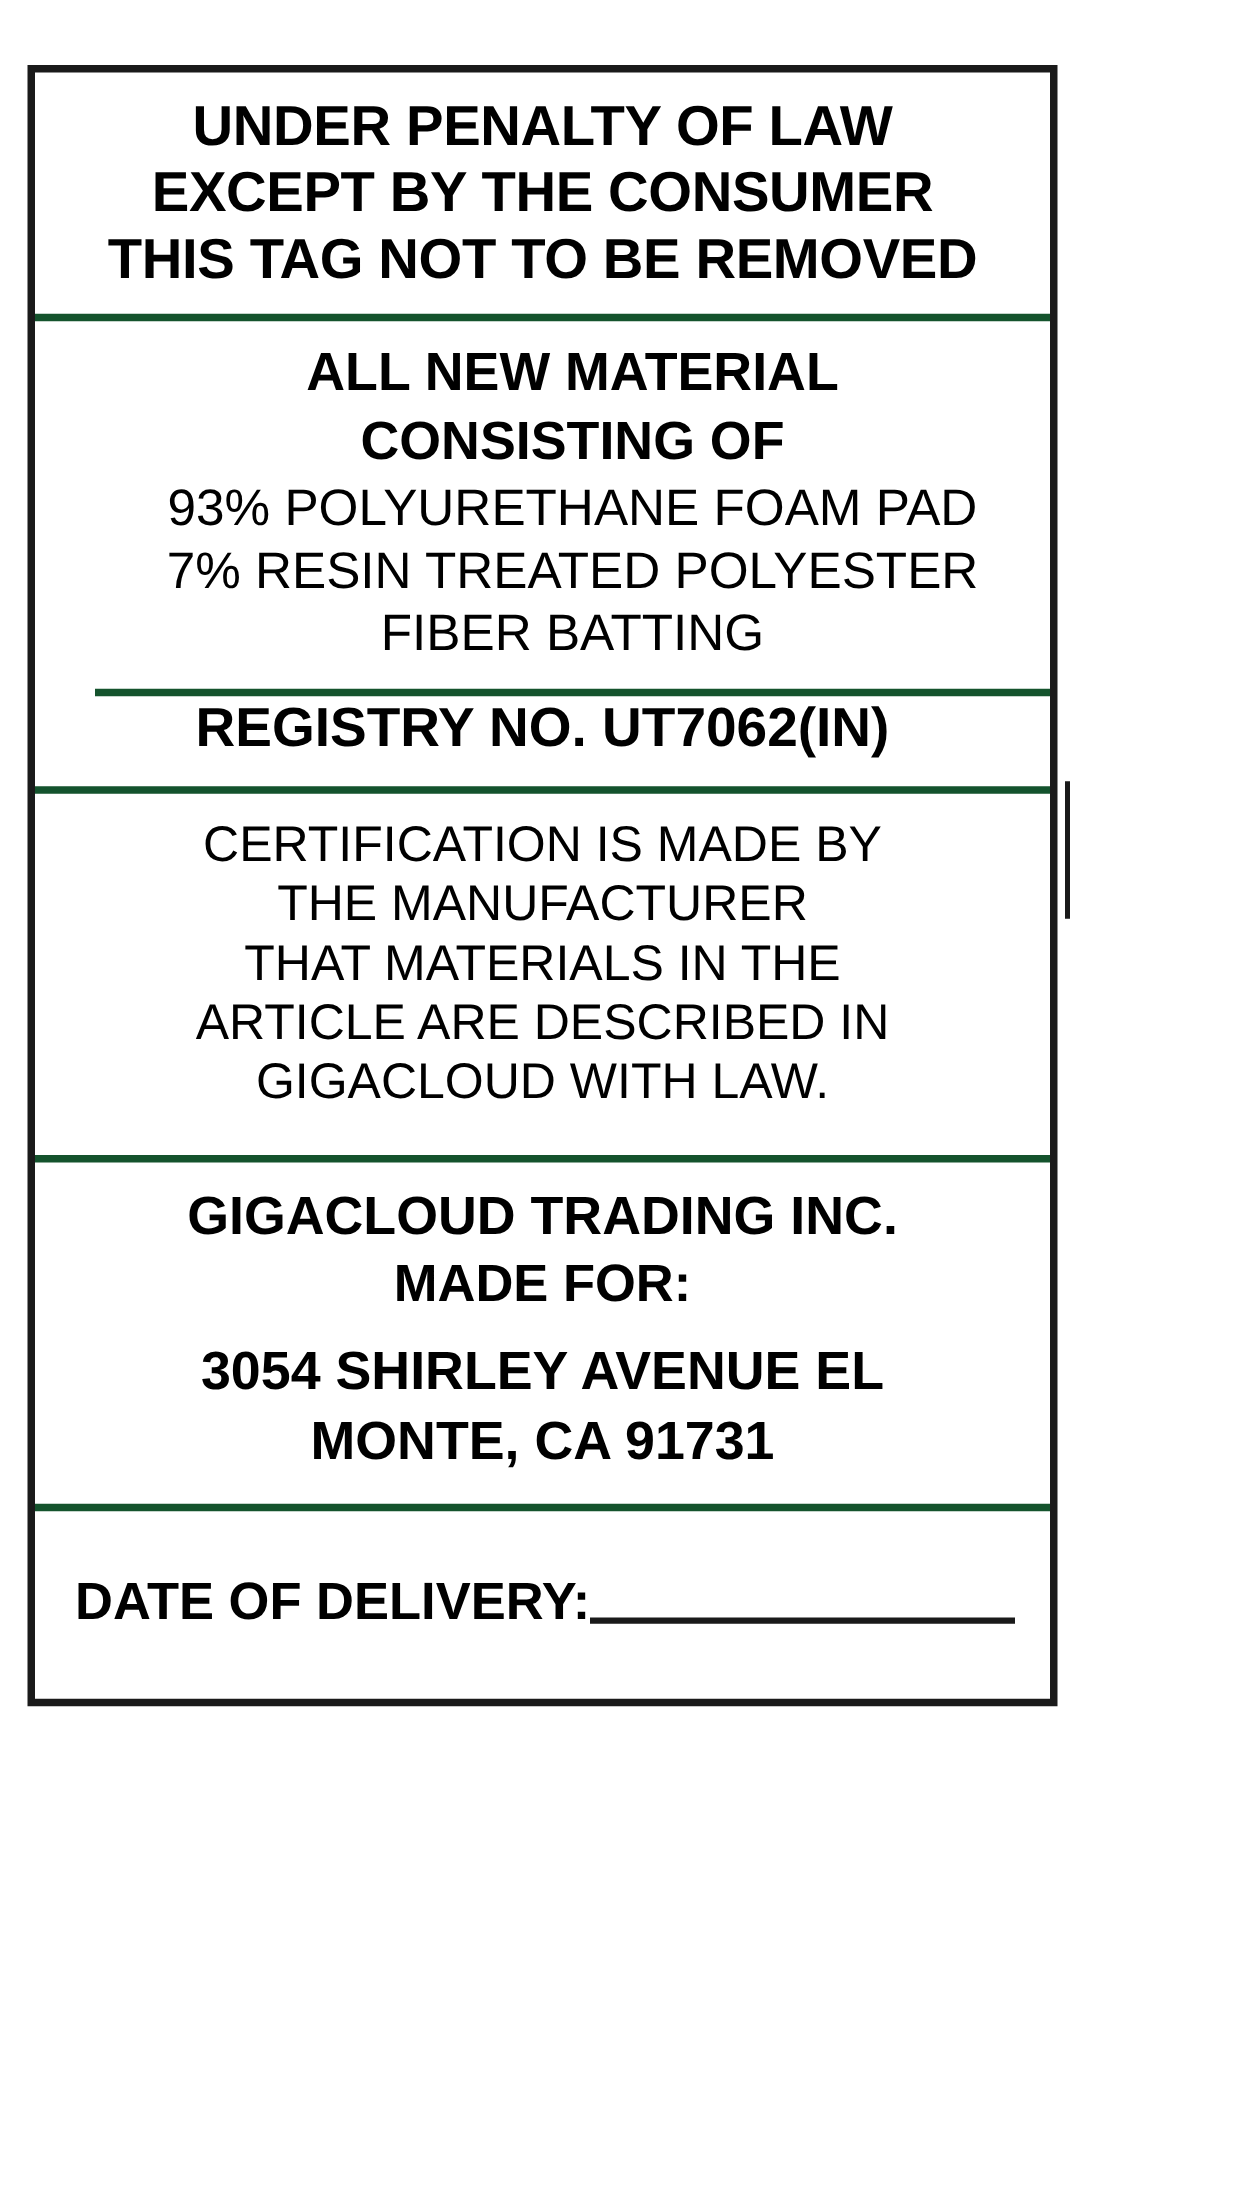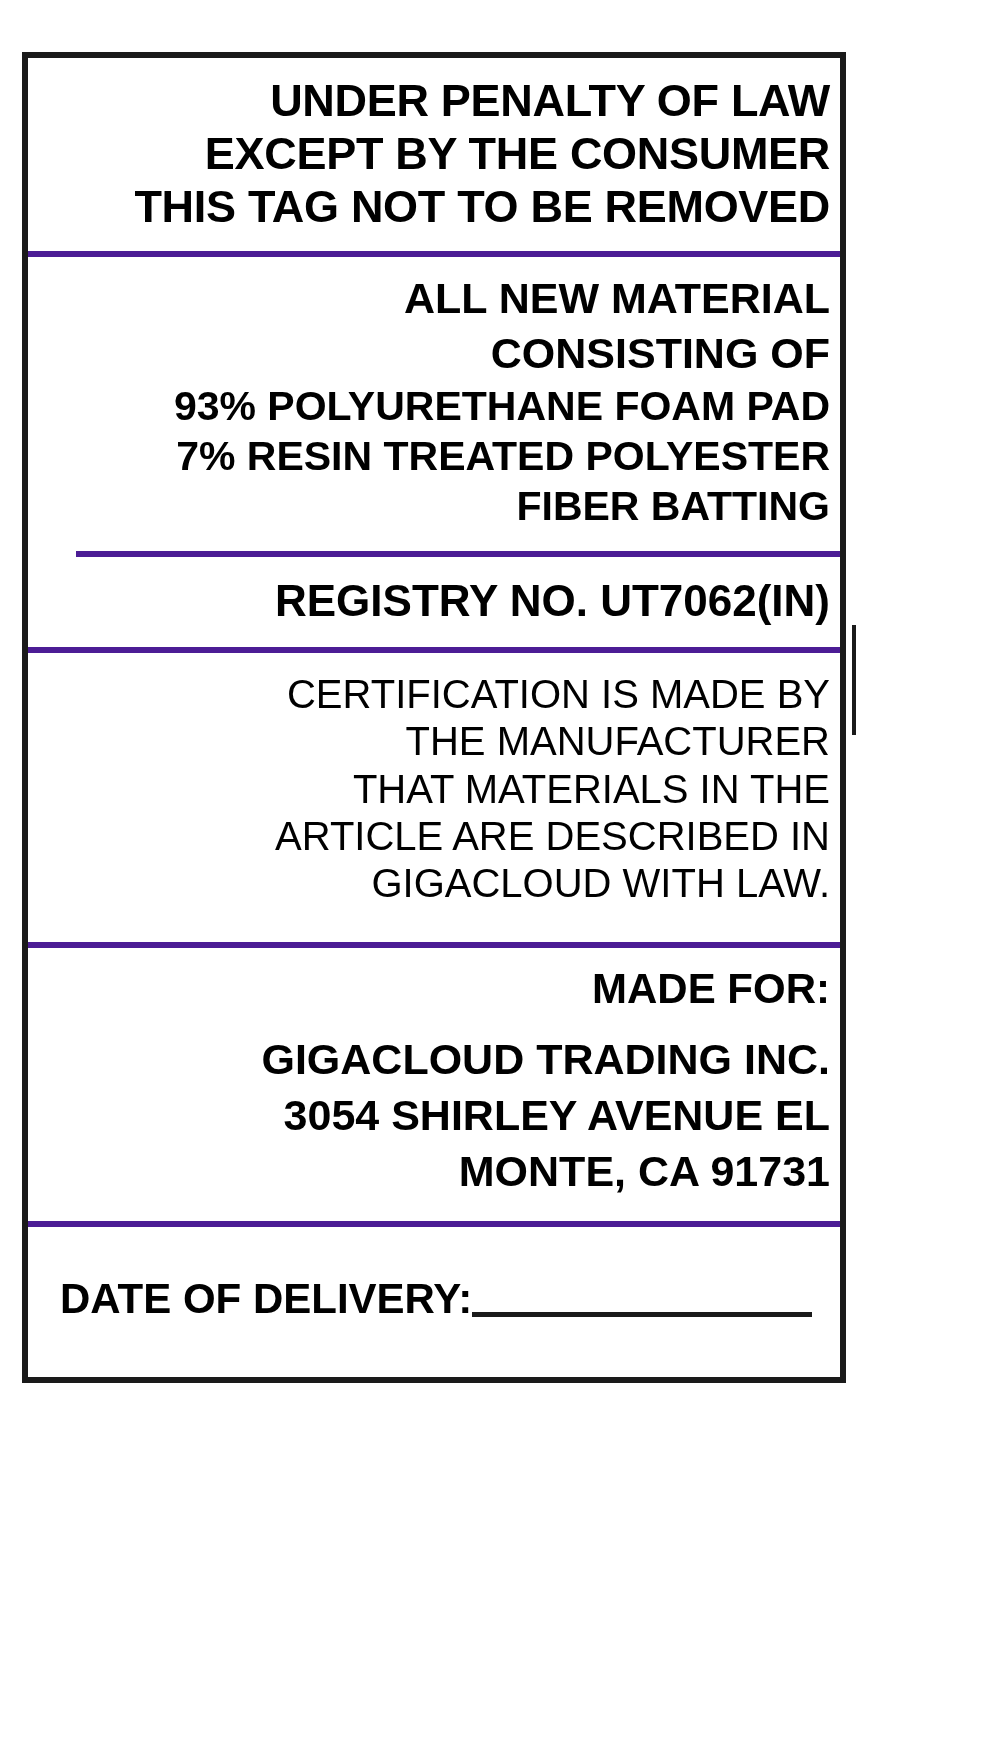--- a/index.html
+++ b/index.html
@@ -29,23 +29,23 @@
   .right-rule {
     position: absolute;
     left: 852px;
     top: 625px;
     width: 4px;
     height: 110px;
     background: #1a1a1a;
   }
 
   .section {
-    border-bottom: 6px solid #4c1d95;
+    border-bottom: 6px solid #14532d;
     padding: 10px 14px;
-    text-align: right;
+    text-align: center;
   }
   .section:last-child {
     border-bottom: none;
   }
 
   .line {
     display: block;
     line-height: 1.18;
     white-space: nowrap;
   }
@@ -59,27 +59,27 @@
   }
 
   
   .s-material { padding: 14px 10px 20px; margin-left: 48px; }
   .s-material .hd {
     font-weight: bold;
     font-size: 43px;
     line-height: 1.28;
   }
   .s-material .bd {
-    font-weight: bold;
+    font-weight: normal;
     font-size: 41px;
     line-height: 1.22;
   }
 
   
-  .s-registry { padding: 18px 10px 20px; }
+  .s-registry { padding: 0 10px 20px; }
   .s-registry .line {
     font-weight: bold;
     font-size: 44px;
   }
 
   
   .s-cert { padding: 18px 10px 35px; }
   .s-cert .line {
     font-weight: normal;
     font-size: 40px;
@@ -154,22 +154,22 @@
 
   <div class="section s-cert">
     <span class="line">CERTIFICATION IS MADE BY</span>
     <span class="line">THE MANUFACTURER</span>
     <span class="line">THAT MATERIALS IN THE</span>
     <span class="line">ARTICLE ARE DESCRIBED IN</span>
     <span class="line">GIGACLOUD WITH LAW.</span>
   </div>
 
   <div class="section s-madefor">
+    <span class="line bd">GIGACLOUD TRADING INC.</span>
     <span class="line hd">MADE FOR:</span>
-    <span class="line bd">GIGACLOUD TRADING INC.</span>
     <span class="line bd">3054 SHIRLEY AVENUE EL</span>
     <span class="line bd">MONTE, CA 91731</span>
   </div>
 
   <div class="section s-delivery">
     <div class="delivery-row">
       <span class="delivery-label">DATE OF DELIVERY:</span>
       <span class="delivery-rule"></span>
     </div>
   </div>

